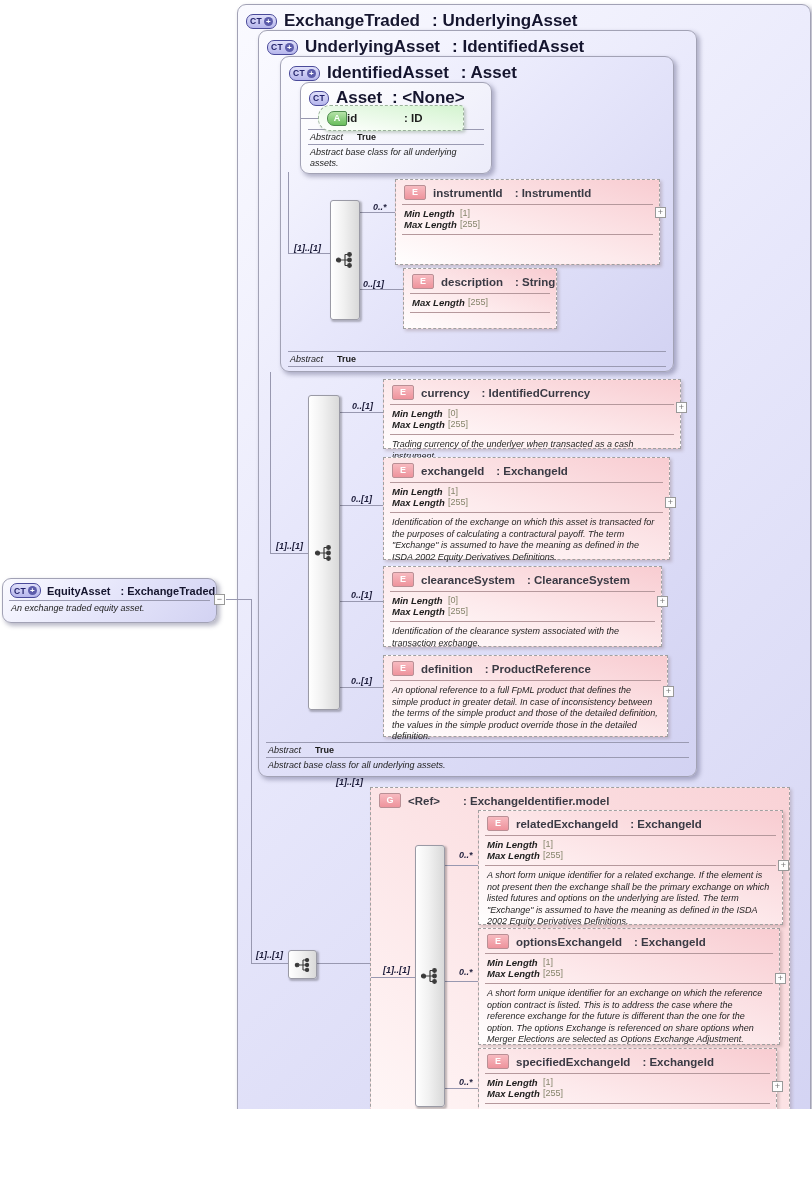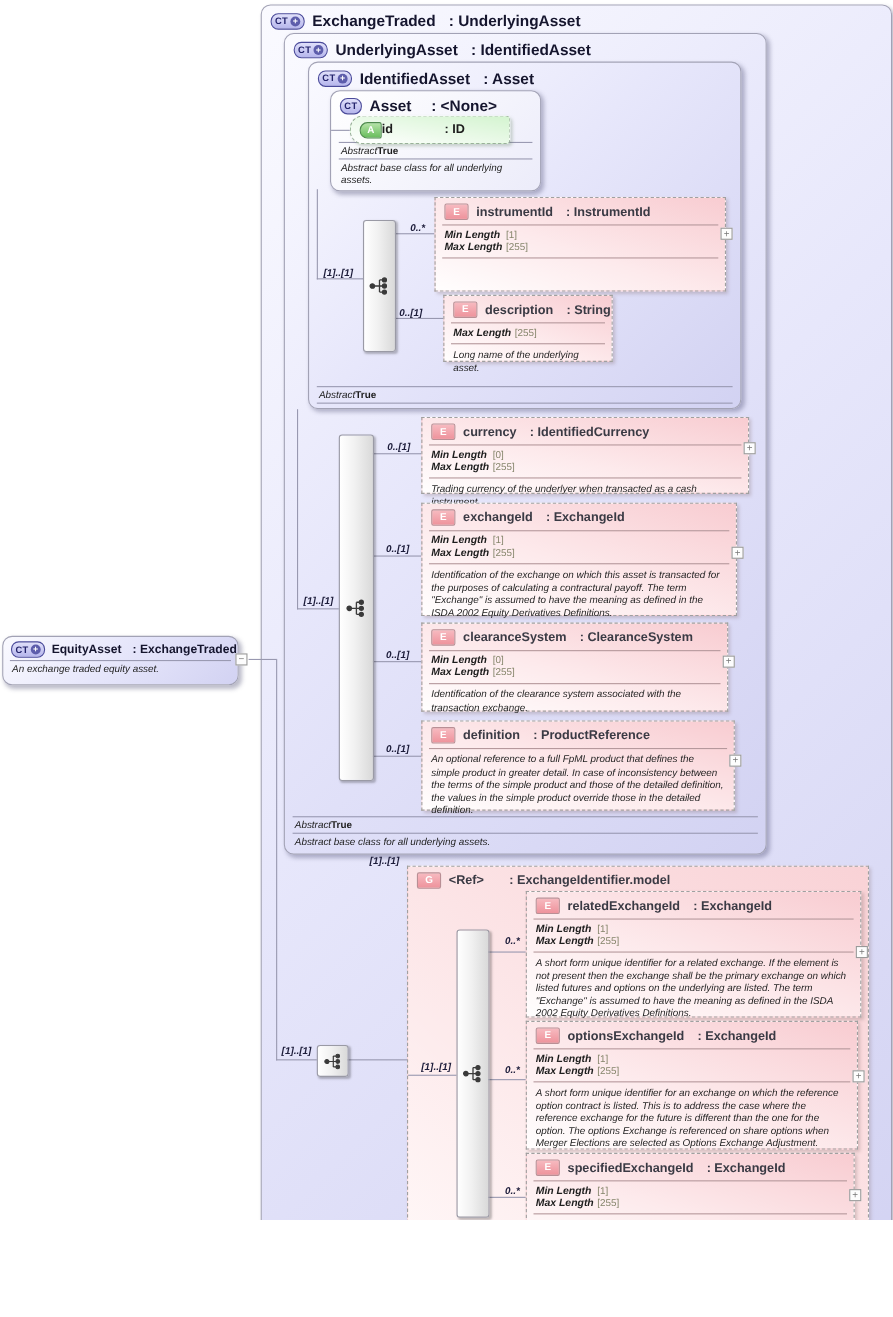--- a/index.html
+++ b/index.html
@@ -4,32 +4,32 @@
 <style>
   html,body{margin:0;padding:0;background:#fff;}
   #canvas{position:relative;width:812px;height:1109px;background:#fff;overflow:hidden;
           font-family:"Liberation Sans",sans-serif;}
 
   
   .ctbox{position:absolute;border:1px solid #a2a2b5;border-radius:9px;
          background:linear-gradient(135deg,#fafaff 0%,#e7e7fb 45%,#d2d2f2 100%);
          box-shadow:2.5px 2.5px 4px rgba(60,60,100,.35);}
   .ctbox .hd{display:flex;align-items:center;gap:7px;padding:6px 8px 4px;}
-  .ct-name,.ct-type{font-size:14px;font-weight:bold;color:#15152e;white-space:nowrap;}
+  .ct-name,.ct-type{font-size:17px;font-weight:bold;color:#15152e;white-space:nowrap;}
   .ct-type{margin-left:5px;}
   .name-w45{width:45px;} .name-w48{width:48px;} .name-w57{width:57px;display:inline-block;}
   .icon-ct{display:inline-flex;align-items:center;gap:2px;border:1px solid #4a4a9a;border-radius:7px;
            background:linear-gradient(#e0e0fa,#b6b6ec);padding:0 3px;height:13px;flex:0 0 auto;}
   .icon-ct .t{font-size:8.5px;font-weight:bold;color:#23236b;letter-spacing:.3px;}
   .ct-plus{width:9px;height:9px;border-radius:50%;background:#5d5dab;color:#fff;
            font-size:8px;line-height:9px;font-weight:bold;text-align:center;}
 
   .ftr{position:absolute;left:7px;right:7px;bottom:4px;}
   .frule{border-top:1px solid #9a9ab2;}
-  .fabs{display:flex;padding:2px 2px 1px;font-size:9px;line-height:11px;}
+  .fabs{display:flex;gap:14px;padding:2px 2px 1px;font-size:9px;line-height:11px;}
   .fabs .al{font-style:italic;color:#1a1a1a;}
   .fabs .av{font-weight:bold;color:#1a1a1a;}
   .fdoc{padding:2px 2px 1px;font-style:italic;font-size:9px;line-height:11px;color:#222;}
 
   
   .el{position:absolute;border:1px dashed #a0a0a0;
       background:linear-gradient(to top right,#fffefe 0%,#fdeaec 45%,#f8ccd1 100%);
       box-shadow:2px 2px 3px rgba(120,90,90,.28);}
   .el .hd{display:flex;align-items:center;gap:7px;padding:5px 8px 3px;}
   .el-name,.el-type{font-size:11.5px;font-weight:bold;color:#3a3a44;white-space:nowrap;}
@@ -273,21 +273,20 @@
         <span class="el-type">: String</span>
       </div>
     <div class="esep"></div>
     <div class="facets">
       <div class="frow">
           <span class="fl">Max Length</span>
           <span class="fv">[255]</span>
         </div>
     </div>
     <div class="esep"></div>
-    <div class="el-doc">Long name of the underlying asset.</div>
   </div>
 
   <div class="el" style="left:383px;top:379px;width:298px;height:70px;box-sizing:border-box">
     <div class="hd">
         <span class="icon-e">E</span>
         <span class="el-name">currency</span>
         <span class="el-type">: IdentifiedCurrency</span>
       </div>
     <div class="esep"></div>
     <div class="facets">

